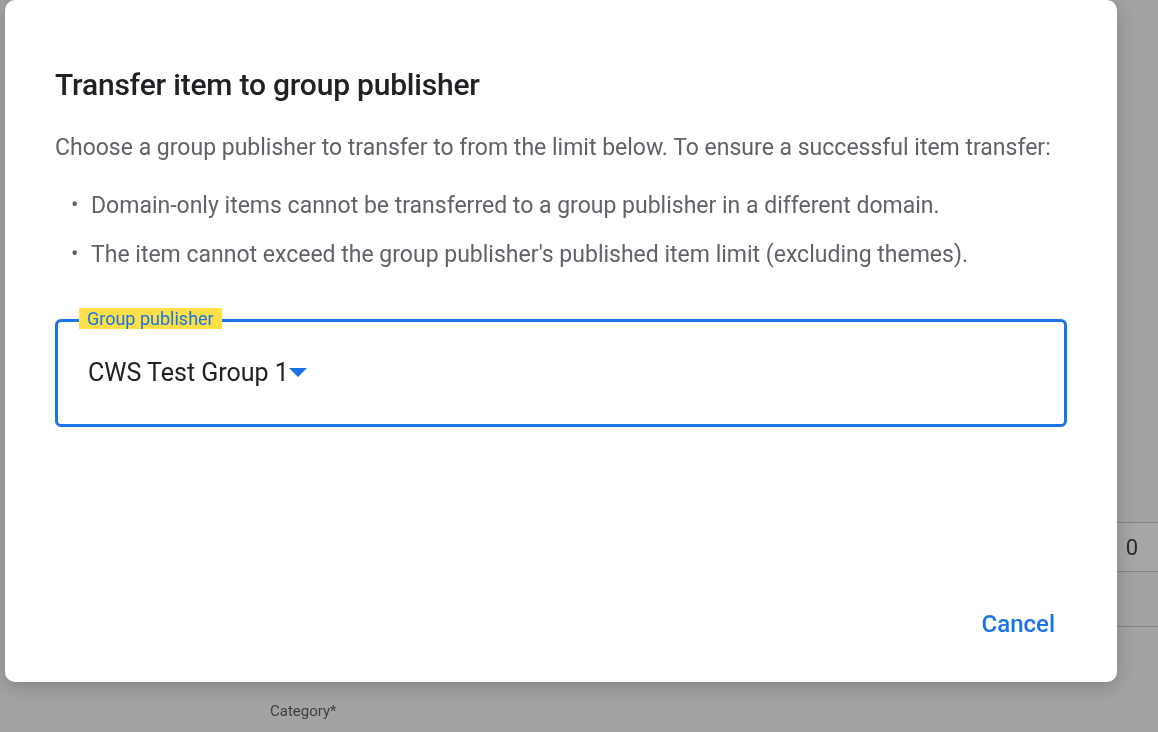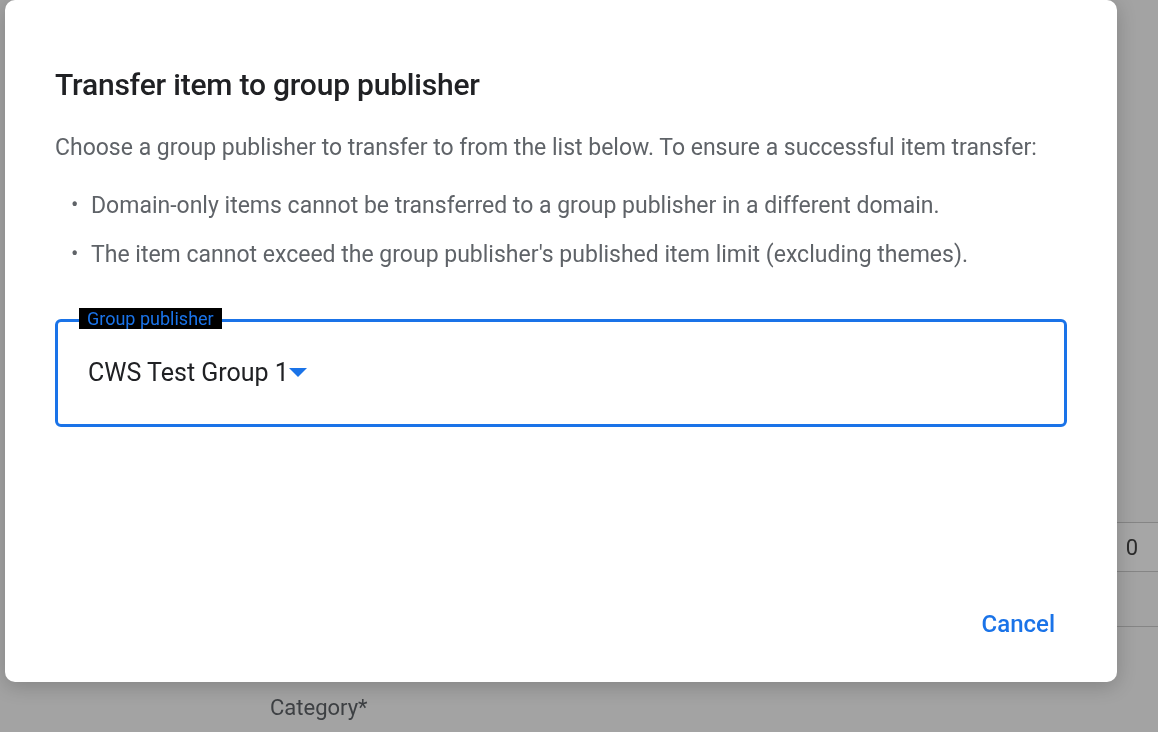--- a/index.html
+++ b/index.html
@@ -42,21 +42,21 @@
       right: 20px;
       top: 12px;
       font-size: 22px;
       color: #444;
     }
     
     .backdrop-label {
       position: absolute;
       bottom: 12px;
       left: 270px;
-      font-size: 22px;
+      font-size: 15px;
       color: #5f6368;
     }
     
     .backdrop-line {
       position: absolute;
       bottom: 105px;
       right: 0;
       width: 300px;
       height: 1px;
       background: #ccc;
@@ -126,21 +126,21 @@
     
     .select-field {
       position: relative;
       margin-top: 10px;
     }
     
     .select-label {
       position: absolute;
       top: -11px;
       left: 24px;
-      background: #000000;
+      background: #fde047;
       padding: 0 8px;
       font-size: 18px;
       color: #1a73e8;
     }
     
     .select-box {
       width: 100%;
       height: 108px;
       border: 3px solid #1a73e8;
       border-radius: 6px;
@@ -191,21 +191,21 @@
   </div>
   <div class="backdrop-line"></div>
   <div class="backdrop-label">Category*</div>
 </div>
 
 <div class="overlay"></div>
 
 <div class="dialog">
   <h1 class="dialog-title">Transfer item to group publisher</h1>
 
-  <p class="dialog-description">Choose a group publisher to transfer to from the list below. To ensure a successful item transfer:</p>
+  <p class="dialog-description">Choose a group publisher to transfer to from the limit below. To ensure a successful item transfer:</p>
 
   <ul class="dialog-list">
     <li>Domain-only items cannot be transferred to a group publisher in a different domain.</li>
     <li>The item cannot exceed the group publisher's published item limit (excluding themes).</li>
   </ul>
 
   <div class="select-field">
     <span class="select-label">Group publisher</span>
     <div class="select-box">
       <span class="select-value">CWS Test Group 1</span>

